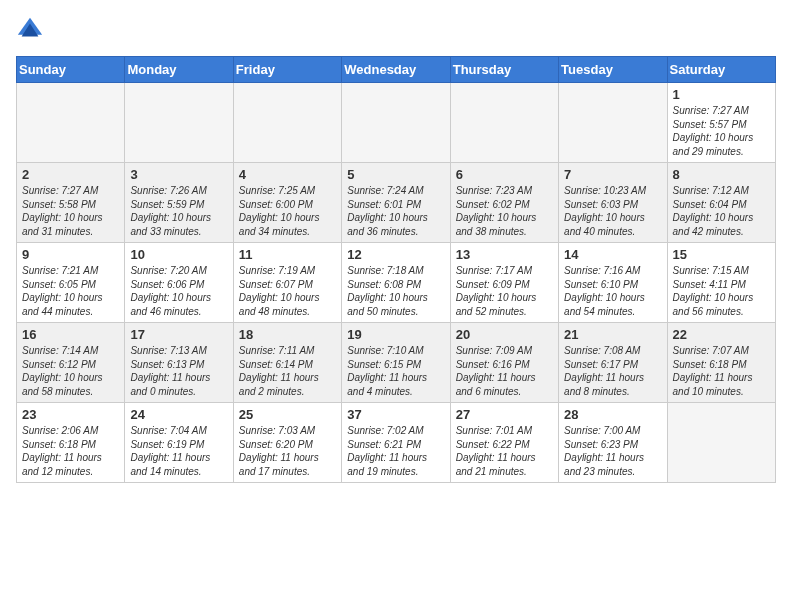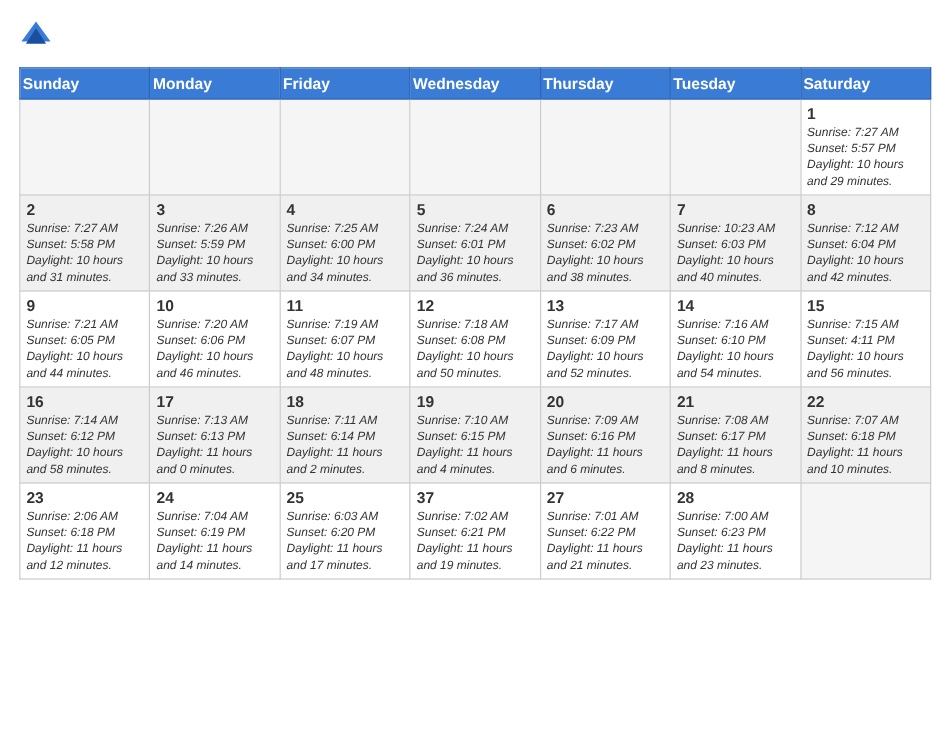--- a/index.html
+++ b/index.html
@@ -305,21 +305,21 @@
         </td>
         <td>
           <div class="day-number">24</div>
           <div class="day-info">Sunrise: 7:04 AM
 Sunset: 6:19 PM
 Daylight: 11 hours
 and 14 minutes.</div>
         </td>
         <td>
           <div class="day-number">25</div>
-          <div class="day-info">Sunrise: 6:03 AM
+          <div class="day-info">Sunrise: 7:03 AM
 Sunset: 6:20 PM
 Daylight: 11 hours
 and 17 minutes.</div>
         </td>
         <td>
           <div class="day-number">37</div>
           <div class="day-info">Sunrise: 7:02 AM
 Sunset: 6:21 PM
 Daylight: 11 hours
 and 19 minutes.</div>

